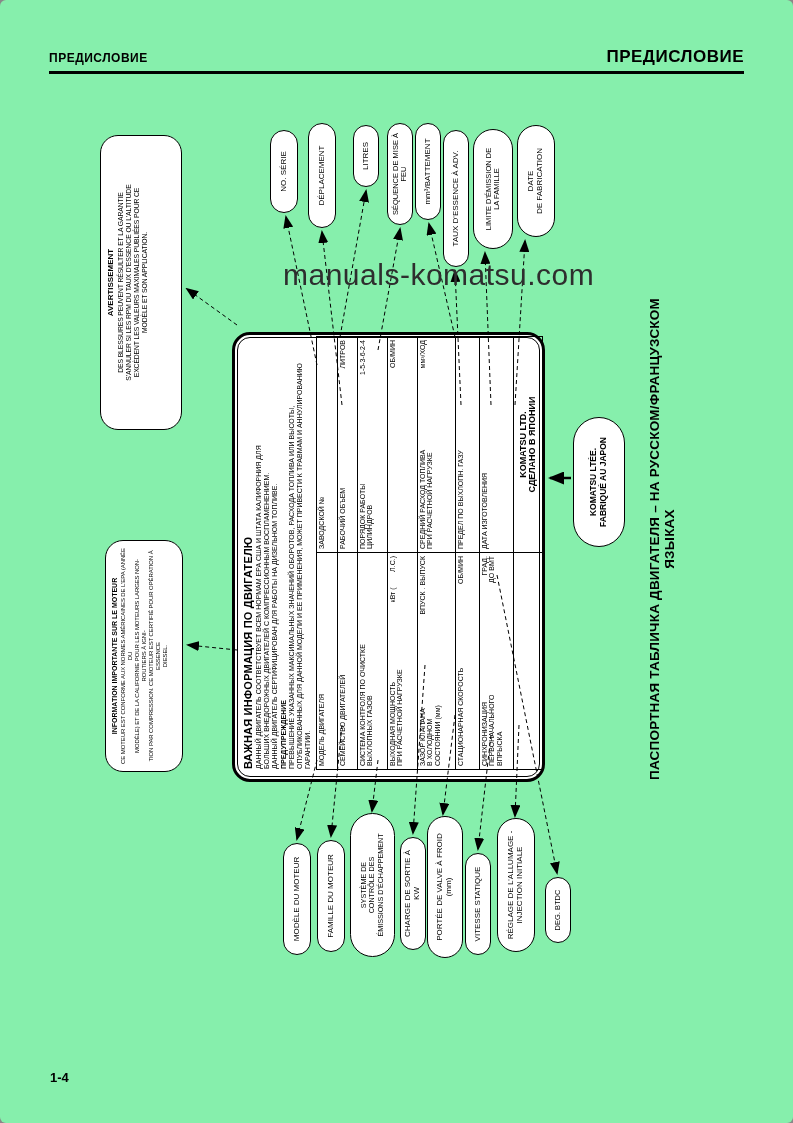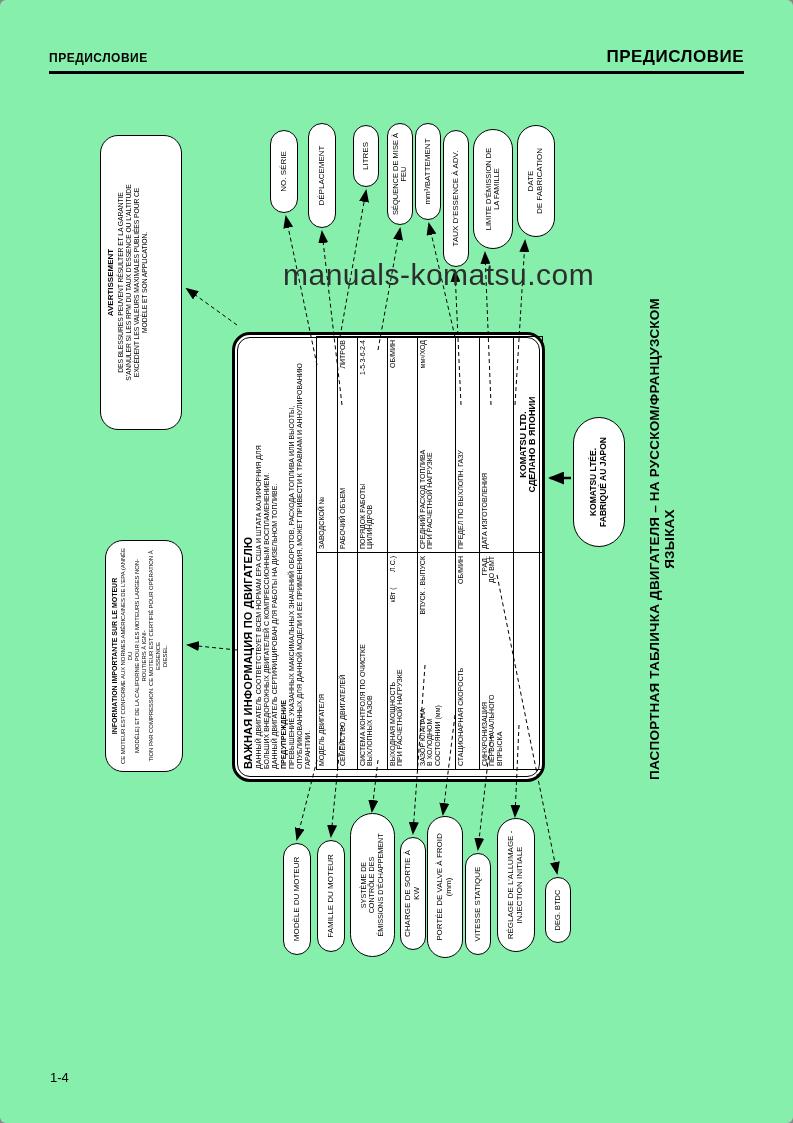--- a/index.html
+++ b/index.html
@@ -2,21 +2,21 @@
 <html><head>
 <meta charset="utf-8">
 <style>
   html,body{margin:0;padding:0;background:#888;}
   .page{position:relative;width:793px;height:1123px;background:#86efac;overflow:hidden;
         font-family:"Liberation Sans",sans-serif;color:#000;border-radius:6px;}
   
   .hdr-left{position:absolute;left:49px;top:51px;font-size:12px;font-weight:bold;letter-spacing:.5px;}
   .hdr-right{position:absolute;right:49px;top:47px;font-size:17px;font-weight:bold;letter-spacing:.5px;}
   .hdr-rule{position:absolute;left:49px;top:71px;width:695px;height:2.5px;background:#000;}
-  .pagenum{position:absolute;left:50px;top:1070px;font-size:13px;font-weight:normal;}
+  .pagenum{position:absolute;left:50px;top:1070px;font-size:13px;font-weight:bold;}
   
   .wm{position:absolute;left:283px;top:237px;font-size:30px;color:#2e2e2e;letter-spacing:.5px;z-index:9;margin-top:21px;}
   
   .figure{position:absolute;left:95px;top:105px;width:860px;height:580px;
           transform-origin:0 0;transform:rotate(-90deg) translateX(-860px);}
   .figure svg{position:absolute;left:0;top:0;z-index:5;pointer-events:none;}
   
   .plate{position:absolute;left:183px;top:137px;width:450px;height:313px;
          border:3.5px solid #000;border-radius:18px;box-sizing:border-box;z-index:1;background:#fff;}
   .plate-inner{position:absolute;inset:2px;border:1px solid #000;border-radius:13px;padding:4px 7px;box-sizing:border-box;}

